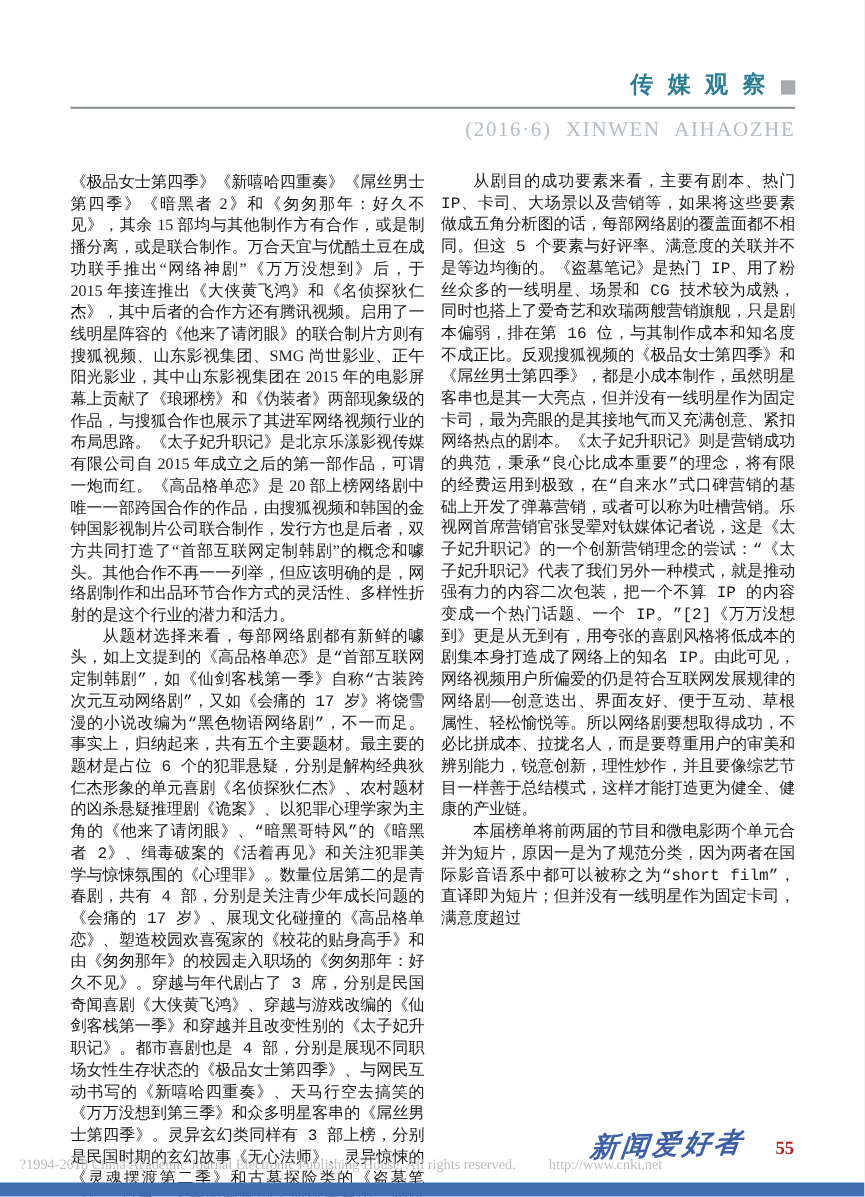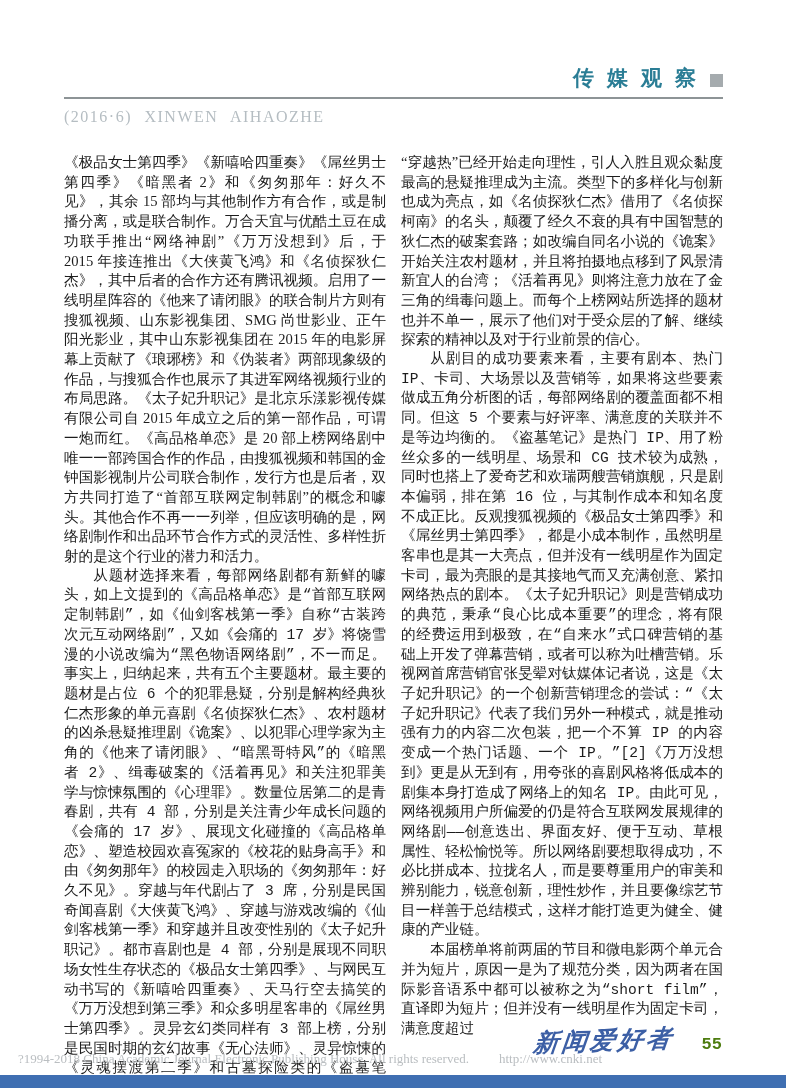--- a/index.html
+++ b/index.html
@@ -39,22 +39,23 @@
     background:#a5abae;
     margin-left:1px;
     position:relative; top:2px;
   }
   .header-rule{
     border-top:2px solid var(--rule_gray,#8d9496);
     margin-top:5px;
   }
   .issue-line{
     margin-top:9px;
+    text-align:right;
     color:var(--subtle_gray,#b5bdc2);
-    font-size:16px;
+    font-size:19px;
     letter-spacing:1.5px;
     word-spacing:7px;
     font-family:"Liberation Serif","DejaVu Serif",serif;
   }
   
   .columns{
     margin-top:27px;
     padding:0 63px 0 64px;
     display:flex;
     gap:15px;
@@ -86,22 +87,22 @@
     font-size:25px;
     font-style:italic;
     font-weight:bold;
     letter-spacing:3px;
     transform:skewX(-8deg) rotate(-2deg);
     font-family:"DejaVu Serif","Liberation Serif",serif;
   }
   .page-number{
     font-weight:bold;
     font-size:17px;
-    color:#4d7c0f;
-    font-family:Liberation Mono, monospace;
+    color:#b91c1c;
+    font-family:Liberation Serif, serif;
   }
   .copyright{
     position:absolute;
     left:18px; bottom:21px;
     color:#babec1;
     font-size:13px;
     white-space:nowrap;
     font-family:"Liberation Serif","DejaVu Serif",serif;
   }
   .copyright .url{ margin-left:30px; }
@@ -124,21 +125,20 @@
     <div class="header-rule"></div>
     <div class="issue-line">(2016·6) XINWEN AIHAOZHE</div>
   </header>
 
   <main class="columns">
     <div class="col">
         <p class="continuation">《极品女士第四季》《新嘻哈四重奏》《屌丝男士第四季》《暗黑者 2》和《匆匆那年：好久不见》，其余 15 部均与其他制作方有合作，或是制播分离，或是联合制作。万合天宜与优酷土豆在成功联手推出“网络神剧”《万万没想到》后，于 2015 年接连推出《大侠黄飞鸿》和《名侦探狄仁杰》，其中后者的合作方还有腾讯视频。启用了一线明星阵容的《他来了请闭眼》的联合制片方则有搜狐视频、山东影视集团、SMG 尚世影业、正午阳光影业，其中山东影视集团在 2015 年的电影屏幕上贡献了《琅琊榜》和《伪装者》两部现象级的作品，与搜狐合作也展示了其进军网络视频行业的布局思路。《太子妃升职记》是北京乐漾影视传媒有限公司自 2015 年成立之后的第一部作品，可谓一炮而红。《高品格单恋》是 20 部上榜网络剧中唯一一部跨国合作的作品，由搜狐视频和韩国的金钟国影视制片公司联合制作，发行方也是后者，双方共同打造了“首部互联网定制韩剧”的概念和噱头。其他合作不再一一列举，但应该明确的是，网络剧制作和出品环节合作方式的灵活性、多样性折射的是这个行业的潜力和活力。</p>
         <p class="indent">从题材选择来看，每部网络剧都有新鲜的噱头，如上文提到的《高品格单恋》是“首部互联网定制韩剧”，如《仙剑客栈第一季》自称“古装跨次元互动网络剧”，又如《会痛的 17 岁》将饶雪漫的小说改编为“黑色物语网络剧”，不一而足。事实上，归纳起来，共有五个主要题材。最主要的题材是占位 6 个的犯罪悬疑，分别是解构经典狄仁杰形象的单元喜剧《名侦探狄仁杰》、农村题材的凶杀悬疑推理剧《诡案》、以犯罪心理学家为主角的《他来了请闭眼》、“暗黑哥特风”的《暗黑者 2》、缉毒破案的《活着再见》和关注犯罪美学与惊悚氛围的《心理罪》。数量位居第二的是青春剧，共有 4 部，分别是关注青少年成长问题的《会痛的 17 岁》、展现文化碰撞的《高品格单恋》、塑造校园欢喜冤家的《校花的贴身高手》和由《匆匆那年》的校园走入职场的《匆匆那年：好久不见》。穿越与年代剧占了 3 席，分别是民国奇闻喜剧《大侠黄飞鸿》、穿越与游戏改编的《仙剑客栈第一季》和穿越并且改变性别的《太子妃升职记》。都市喜剧也是 4 部，分别是展现不同职场女性生存状态的《极品女士第四季》、与网民互动书写的《新嘻哈四重奏》、天马行空去搞笑的《万万没想到第三季》和众多明星客串的《屌丝男士第四季》。灵异玄幻类同样有 3 部上榜，分别是民国时期的玄幻故事《无心法师》、灵异惊悚的《灵魂摆渡第二季》和古墓探险类的《盗墓笔记》。总之，入榜的网络剧主题较为集中，相较 2014 年度的</p>
       </div>
     <div class="col">
-        <p class="continuation">“穿越热”已经开始走向理性，引人入胜且观众黏度最高的悬疑推理成为主流。类型下的多样化与创新也成为亮点，如《名侦探狄仁杰》借用了《名侦探柯南》的名头，颠覆了经久不衰的具有中国智慧的狄仁杰的破案套路；如改编自同名小说的《诡案》开始关注农村题材，并且将拍摄地点移到了风景清新宜人的台湾；《活着再见》则将注意力放在了金三角的缉毒问题上。而每个上榜网站所选择的题材也并不单一，展示了他们对于受众层的了解、继续探索的精神以及对于行业前景的信心。</p>
         <p class="indent">从剧目的成功要素来看，主要有剧本、热门 IP、卡司、大场景以及营销等，如果将这些要素做成五角分析图的话，每部网络剧的覆盖面都不相同。但这 5 个要素与好评率、满意度的关联并不是等边均衡的。《盗墓笔记》是热门 IP、用了粉丝众多的一线明星、场景和 CG 技术较为成熟，同时也搭上了爱奇艺和欢瑞两艘营销旗舰，只是剧本偏弱，排在第 16 位，与其制作成本和知名度不成正比。反观搜狐视频的《极品女士第四季》和《屌丝男士第四季》，都是小成本制作，虽然明星客串也是其一大亮点，但并没有一线明星作为固定卡司，最为亮眼的是其接地气而又充满创意、紧扣网络热点的剧本。《太子妃升职记》则是营销成功的典范，秉承“良心比成本重要”的理念，将有限的经费运用到极致，在“自来水”式口碑营销的基础上开发了弹幕营销，或者可以称为吐槽营销。乐视网首席营销官张旻翚对钛媒体记者说，这是《太子妃升职记》的一个创新营销理念的尝试：“《太子妃升职记》代表了我们另外一种模式，就是推动强有力的内容二次包装，把一个不算 IP 的内容变成一个热门话题、一个 IP。”[2]《万万没想到》更是从无到有，用夸张的喜剧风格将低成本的剧集本身打造成了网络上的知名 IP。由此可见，网络视频用户所偏爱的仍是符合互联网发展规律的网络剧——创意迭出、界面友好、便于互动、草根属性、轻松愉悦等。所以网络剧要想取得成功，不必比拼成本、拉拢名人，而是要尊重用户的审美和辨别能力，锐意创新，理性炒作，并且要像综艺节目一样善于总结模式，这样才能打造更为健全、健康的产业链。</p>
         <p class="indent">本届榜单将前两届的节目和微电影两个单元合并为短片，原因一是为了规范分类，因为两者在国际影音语系中都可以被称之为“short film”，直译即为短片；但并没有一线明星作为固定卡司，满意度超过</p>
       </div>
   </main>
 
   <div class="logo-row">
     <span class="journal-logo">新闻爱好者</span>
     <span class="page-number">55</span>
   </div>
 

